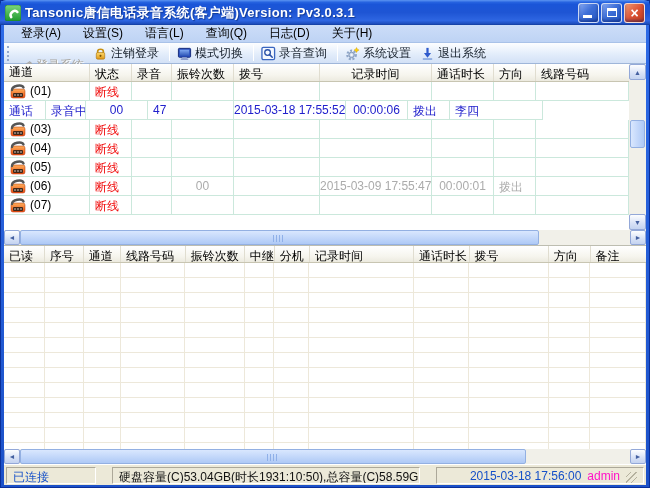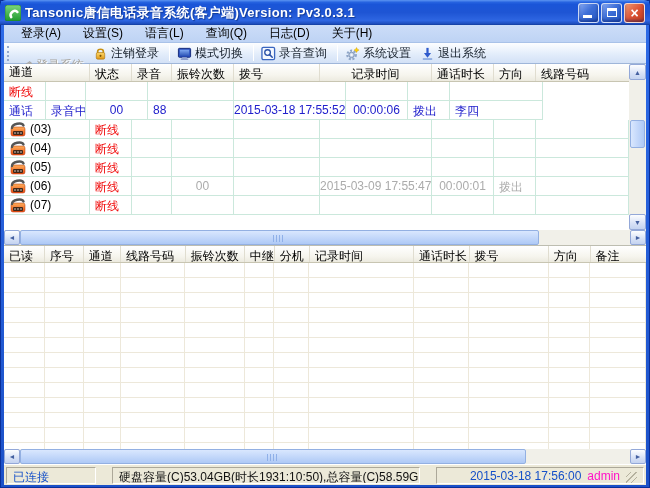--- a/index.html
+++ b/index.html
@@ -259,35 +259,46 @@
         <div class="hcell c-dial">拨号</div>
         <div class="hcell c-time center">记录时间</div>
         <div class="hcell c-dur" style="text-align:left;padding-left:5px;">通话时长</div>
         <div class="hcell c-dir">方向</div>
         <div class="hcell c-line" style="border-right:none;">线路号码</div>
       </div>
 
       <div class="trows">
 
         <div class="trow">
+          <div class="cell c-chan">
+              <svg class="chicon" viewBox="0 0 16 16">
+                <rect x="1" y="6" width="14" height="9" rx="2" fill="url(#og)" stroke="#B03000" stroke-width="0.5"></rect>
+                <rect x="3" y="10" width="10" height="4" rx="1" fill="#402818"></rect>
+                <circle cx="5" cy="12" r="0.7" fill="#fff"></circle>
+                <circle cx="8" cy="12" r="0.7" fill="#fff"></circle>
+                <circle cx="11" cy="12" r="0.7" fill="#fff"></circle>
+                <path d="M2 7 C2 2.5, 12 1, 13.5 4.5" stroke="#555" stroke-width="2.4" fill="none" stroke-linecap="round"></path>
+              </svg>
+              <span>(01)</span>
+            </div>
           <div class="cell c-stat red">断线</div>
           <div class="cell c-rec"></div>
           <div class="cell c-ring"></div>
           <div class="cell c-dial"></div>
           <div class="cell c-time"></div>
           <div class="cell c-dur"></div>
           <div class="cell c-dir"></div>
           <div class="cell c-line"></div>
         </div>
 
         <div class="trow">
           <div class="cell c-stat blue">通话</div>
           <div class="cell c-rec blue">录音中</div>
           <div class="cell c-ring blue">00</div>
-          <div class="cell c-dial blue">88</div>
+          <div class="cell c-dial blue">47</div>
           <div class="cell c-time blue">2015-03-18 17:55:52</div>
           <div class="cell c-dur blue">00:00:06</div>
           <div class="cell c-dir blue">拨出</div>
           <div class="cell c-line blue">李四</div>
         </div>
 
         <div class="trow">
           <div class="cell c-chan">
               <svg class="chicon" viewBox="0 0 16 16">
                 <rect x="1" y="6" width="14" height="9" rx="2" fill="url(#og)" stroke="#B03000" stroke-width="0.5"></rect>

